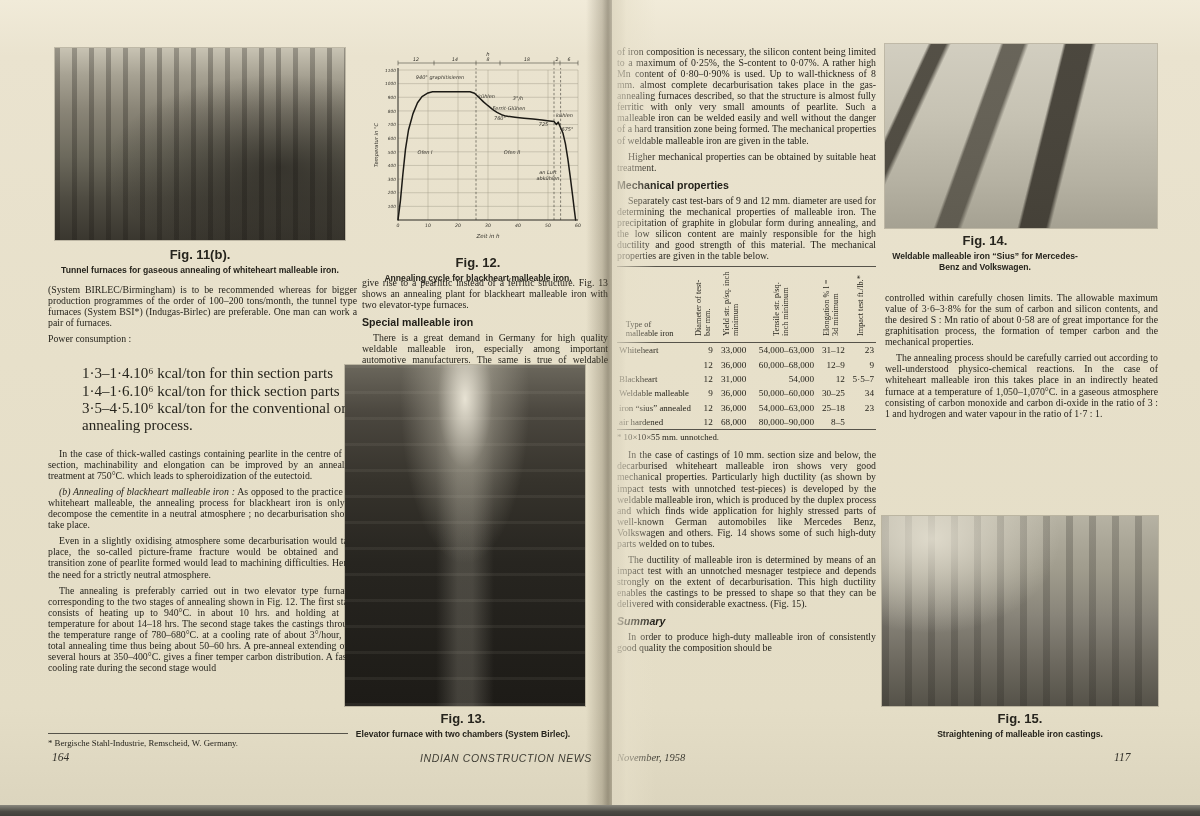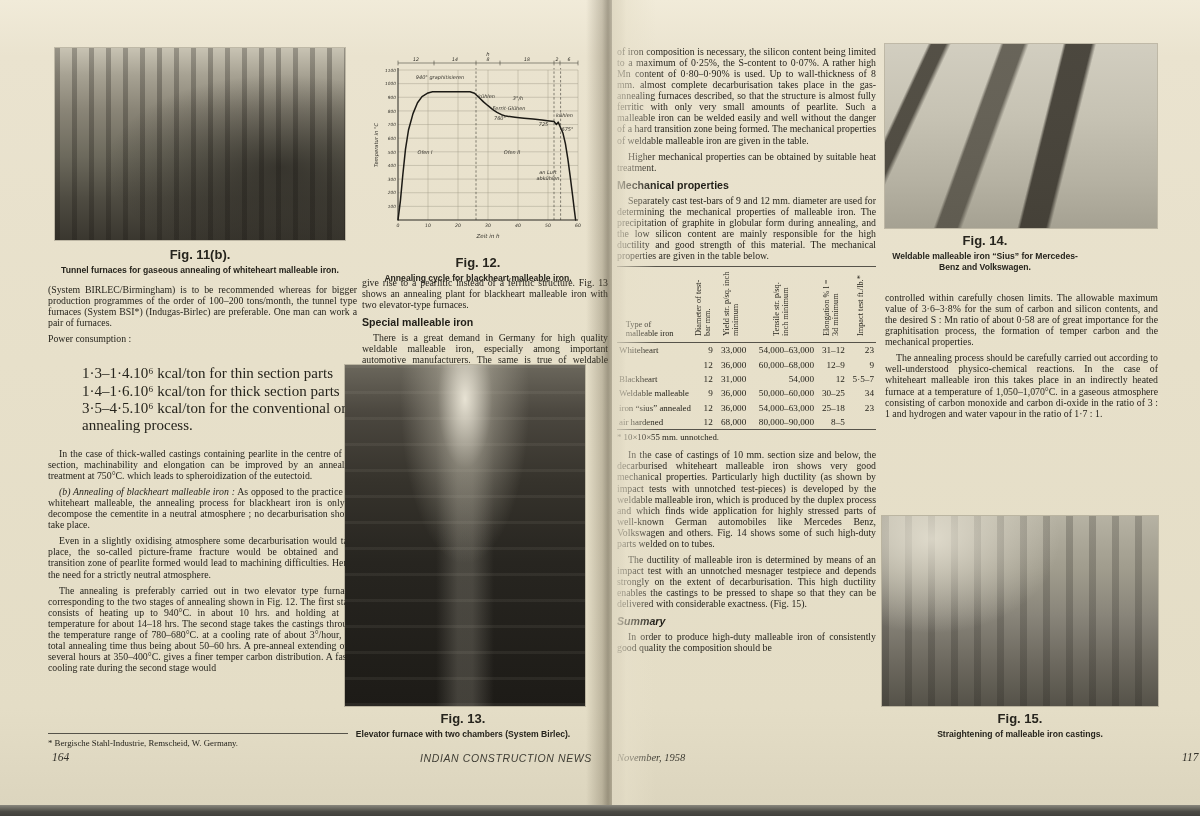--- a/index.html
+++ b/index.html
@@ -296,17 +296,17 @@
   <p class="para indent">The annealing process should be carefully carried out according to well-understood physico-chemical reactions.  In the case of whiteheart malleable iron this takes place in an indirectly heated furnace at a temperature of 1,050–1,070°C. in a gaseous atmosphere consisting of carbon monoxide and carbon di-oxide in the ratio of 3 : 1 and hydrogen and water vapour in the ratio of 1·7 : 1.</p>
 </div>
 
 <div class="abs photo photo-15" style="left:882px;top:516px;width:276px;height:190px;"></div>
 
 <div class="abs caption" style="left:882px;top:711px;width:276px;">
   <span class="fig-no">Fig. 15.</span>
   <span>Straightening of malleable iron castings.</span>
 </div>
 
-<div class="abs pagenum" style="left:1182px;top:751px;">117</div>
+<div class="abs pagenum" style="left:1114px;top:751px;">117</div>
 
 <div class="gutter"></div>
 <div class="gutter-fade"></div>
 <div class="bottom-band"></div>
 
 </body></html>

